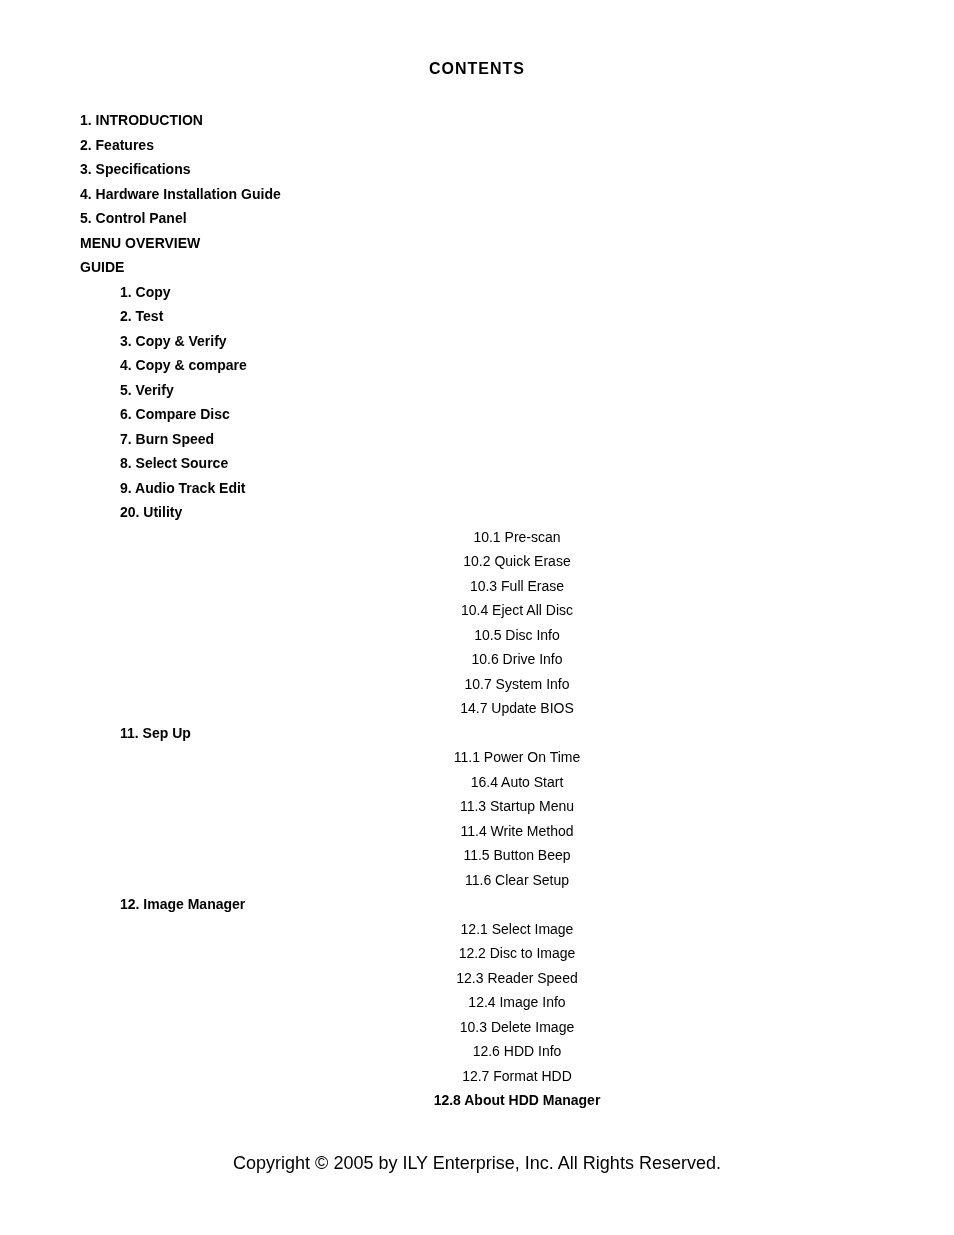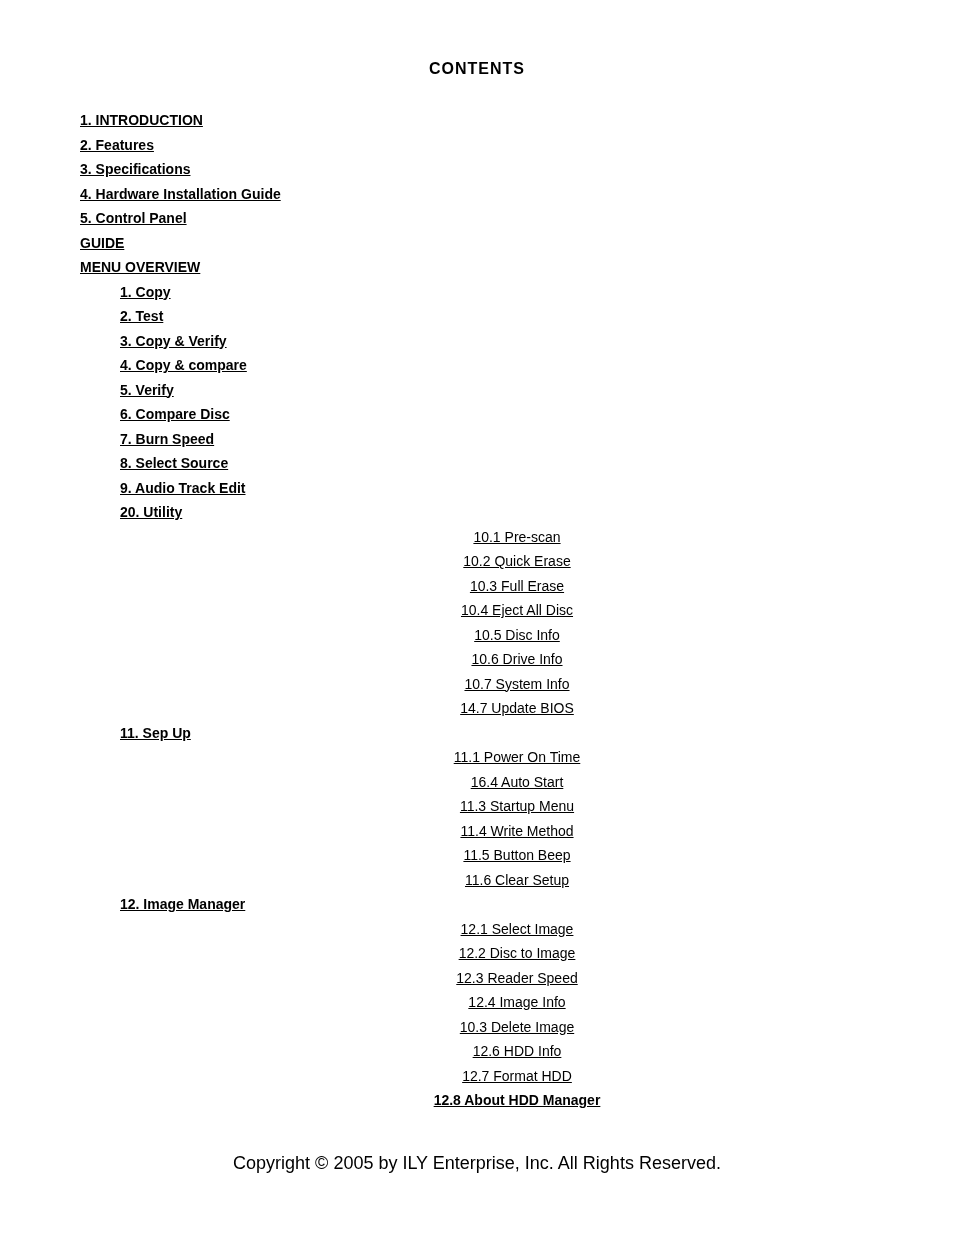--- a/index.html
+++ b/index.html
@@ -30,21 +30,20 @@
     .page-title {
       text-align: center;
       font-size: 16px;
       font-weight: bold;
       margin-bottom: 30px;
       letter-spacing: 1px;
     }
 
     .toc-container {
       flex: 1;
-      text-decoration: underline;
     }
 
     .toc-item {
       line-height: 1.75;
       font-size: 14px;
     }
 
     .toc-item.bold {
       font-weight: bold;
     }
@@ -71,22 +70,22 @@
 
 <div class="page-container">
   <div class="page-title">CONTENTS</div>
 
   <div class="toc-container" id="toc-list">
   <div class="toc-item bold">1. INTRODUCTION</div>
       <div class="toc-item bold">2. Features</div>
       <div class="toc-item bold">3. Specifications</div>
       <div class="toc-item bold">4. Hardware Installation Guide</div>
       <div class="toc-item bold">5. Control Panel</div>
+      <div class="toc-item bold">MENU OVERVIEW</div>
       <div class="toc-item bold"> GUIDE</div>
-      <div class="toc-item bold">MENU OVERVIEW</div>
       <div class="toc-item bold toc-indent-1">1. Copy</div>
       <div class="toc-item bold toc-indent-1">2. Test</div>
       <div class="toc-item bold toc-indent-1">3. Copy &amp; Verify</div>
       <div class="toc-item bold toc-indent-1">4. Copy &amp; compare</div>
       <div class="toc-item bold toc-indent-1">5. Verify</div>
       <div class="toc-item bold toc-indent-1">6. Compare Disc</div>
       <div class="toc-item bold toc-indent-1">7. Burn Speed</div>
       <div class="toc-item bold toc-indent-1">8. Select Source</div>
       <div class="toc-item bold toc-indent-1">9. Audio Track Edit</div>
       <div class="toc-item bold toc-indent-1">20. Utility</div>

